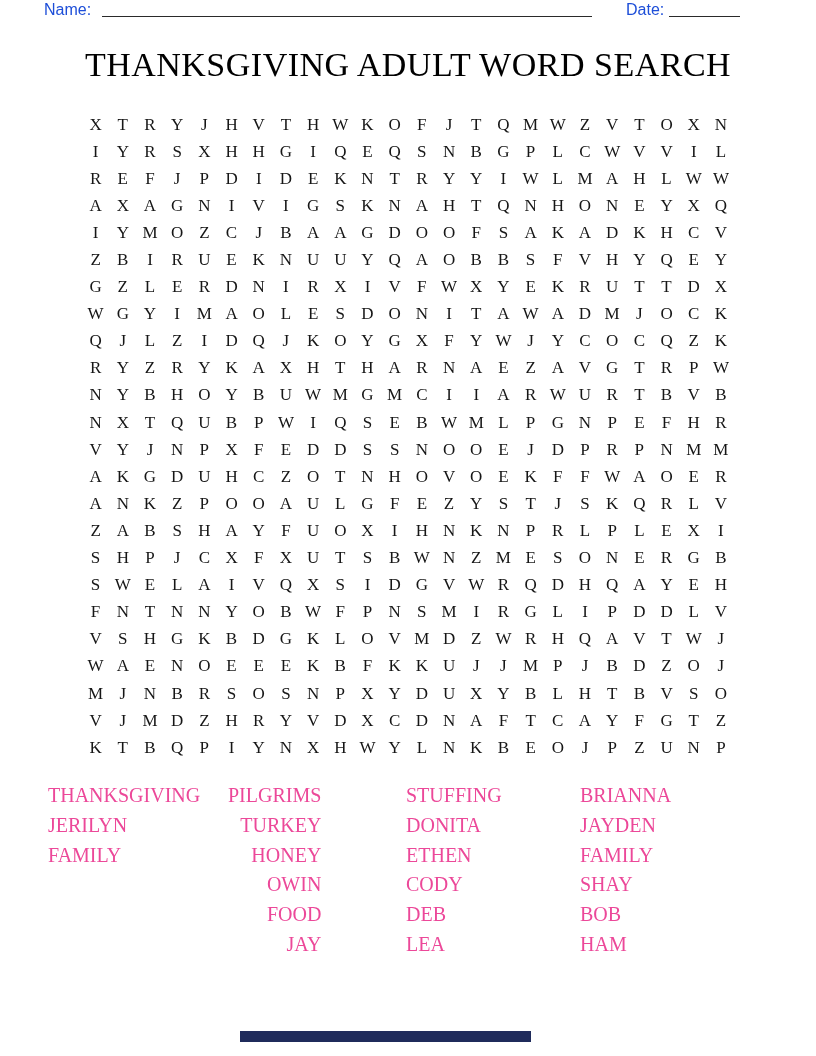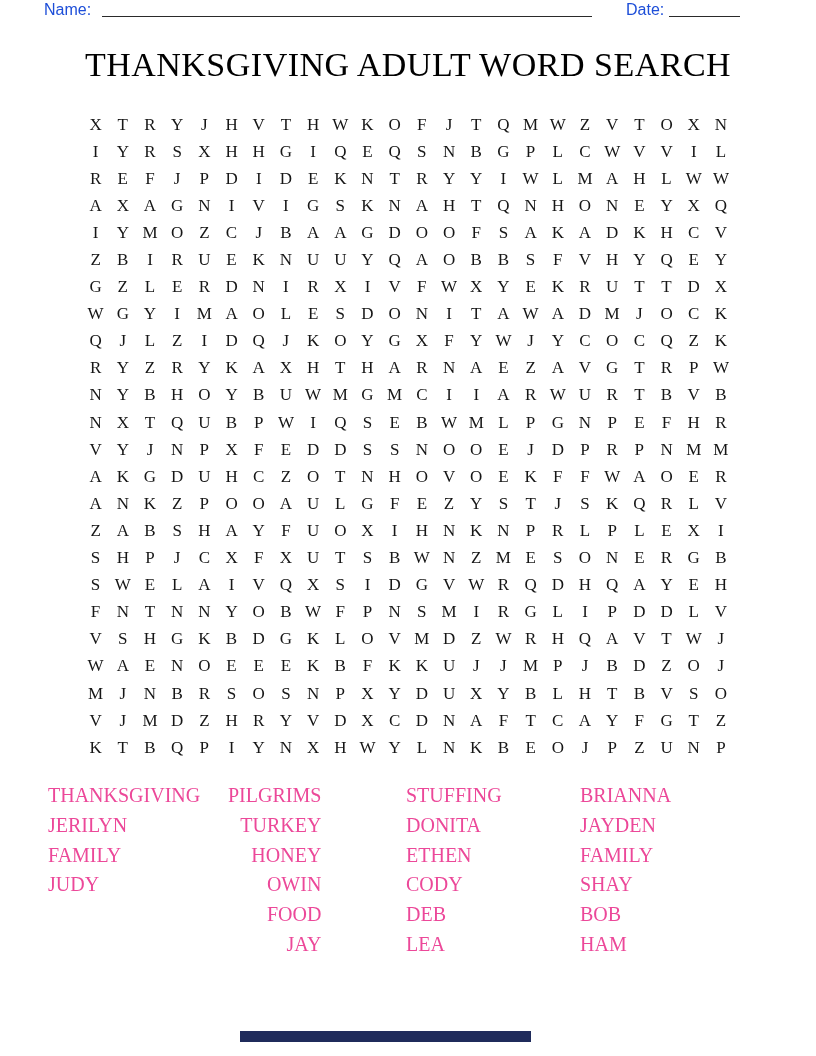--- a/index.html
+++ b/index.html
@@ -683,21 +683,20 @@
     <div class="cell">Z</div>
     <div class="cell">U</div>
     <div class="cell">N</div>
     <div class="cell">P</div>
   </div>
 
 <div class="word-col word-col-1">
     <div class="word">THANKSGIVING</div>
     <div class="word">JERILYN</div>
     <div class="word">FAMILY</div>
-    <div class="word">JUDY</div>
   </div>
 <div class="word-col word-col-2">
     <div class="word">PILGRIMS</div>
     <div class="word">TURKEY</div>
     <div class="word">HONEY</div>
     <div class="word">OWIN</div>
     <div class="word">FOOD</div>
     <div class="word">JAY</div>
   </div>
 <div class="word-col word-col-3">

